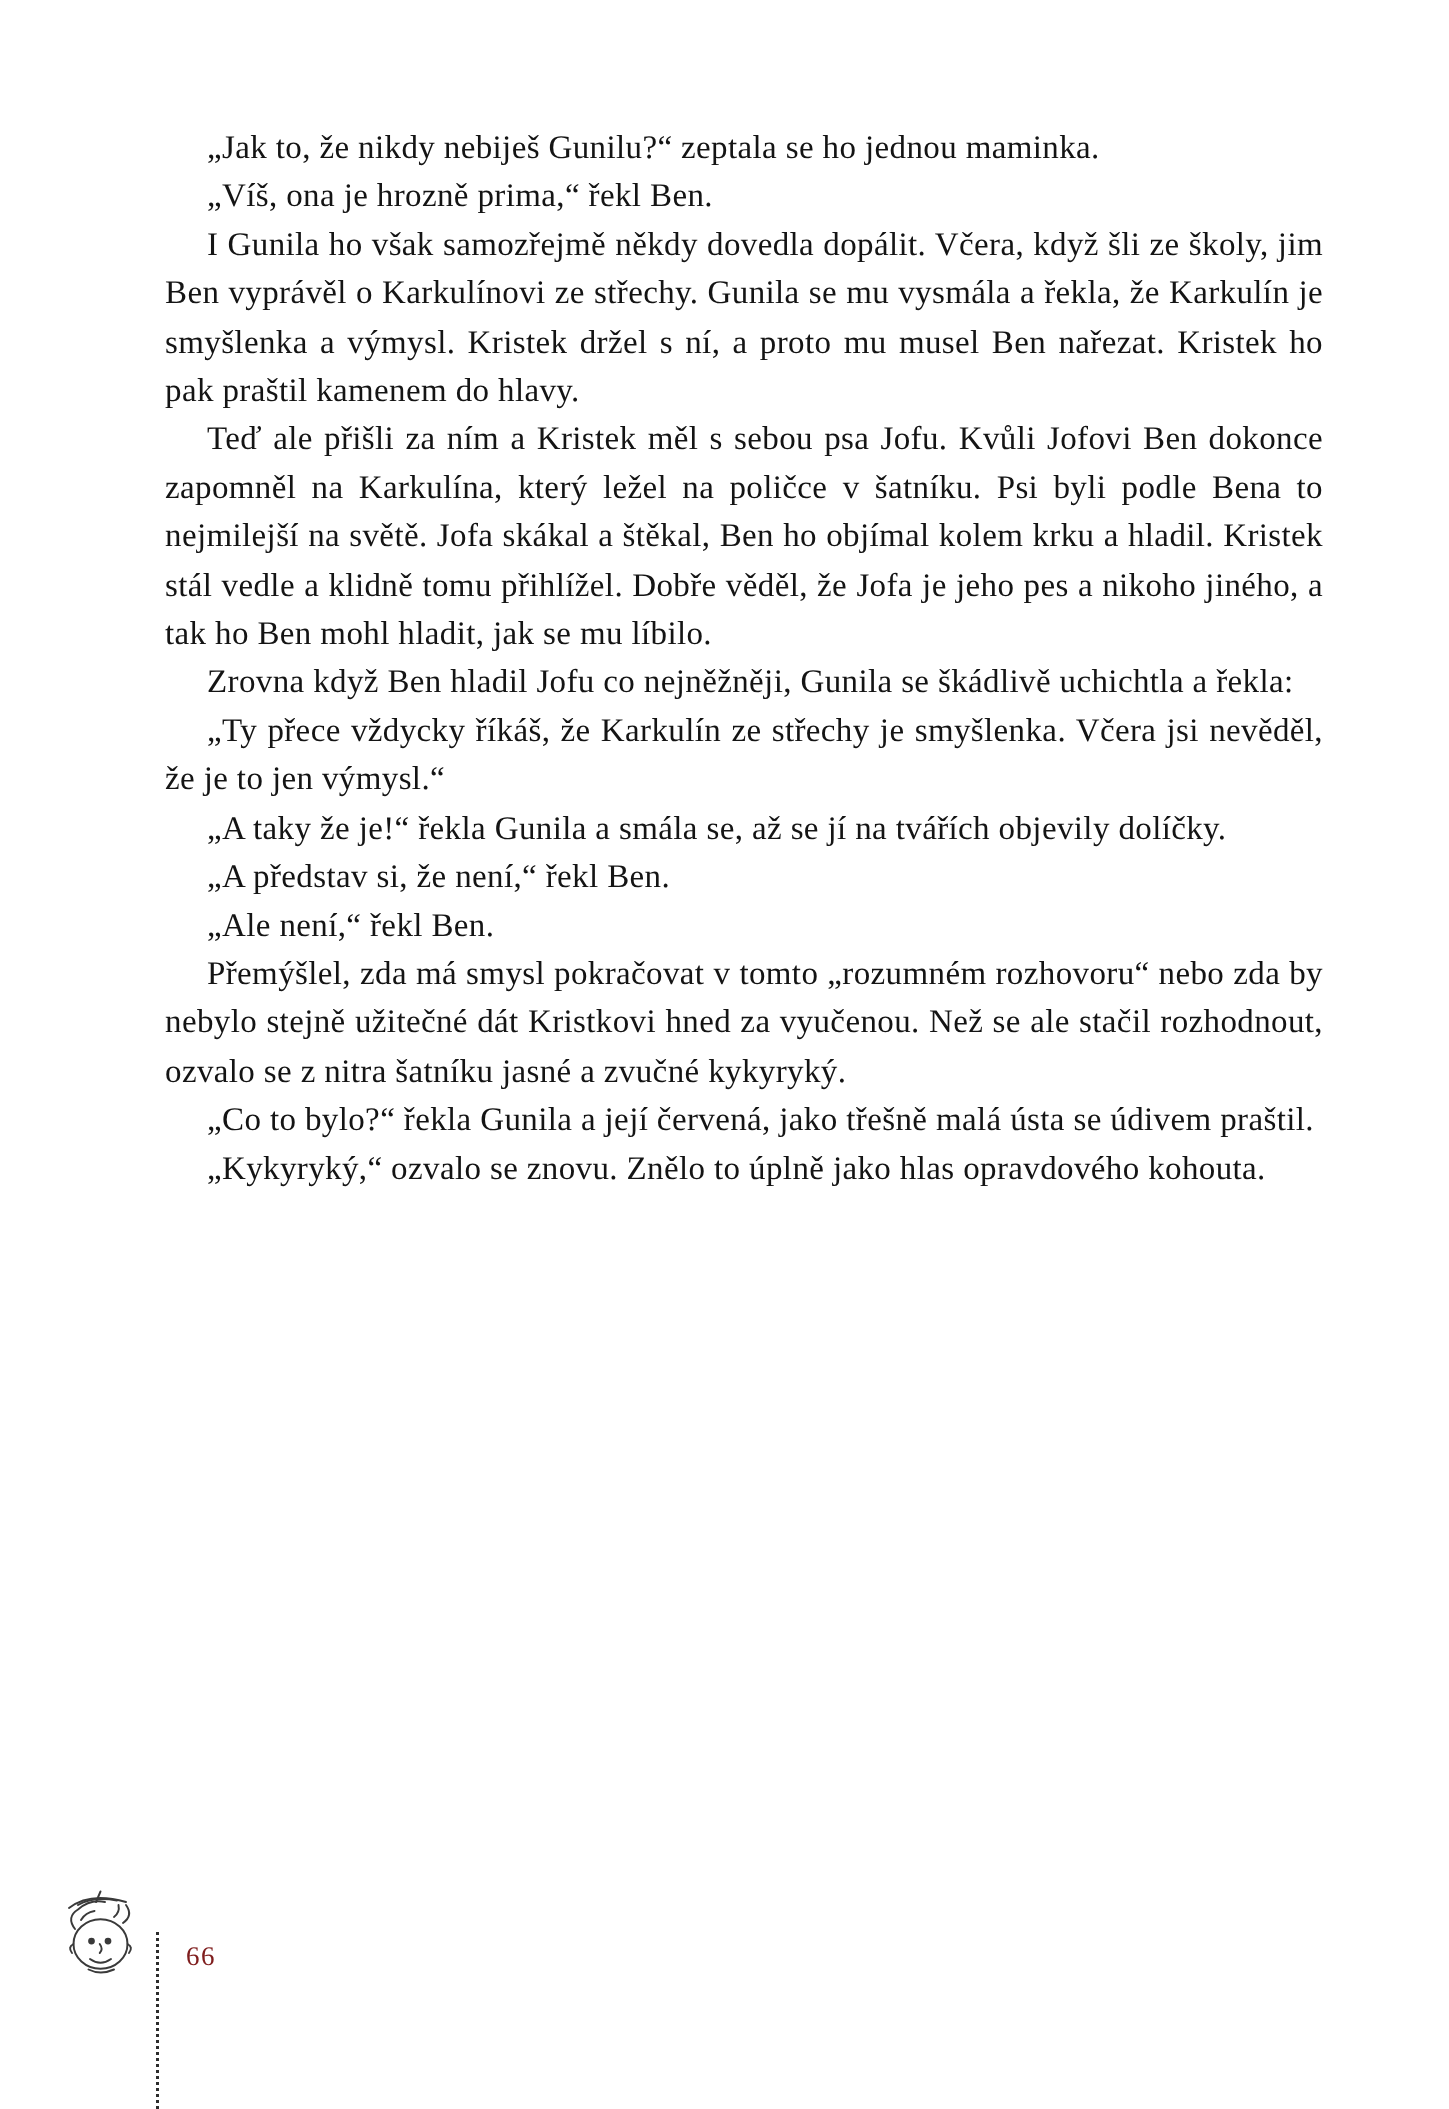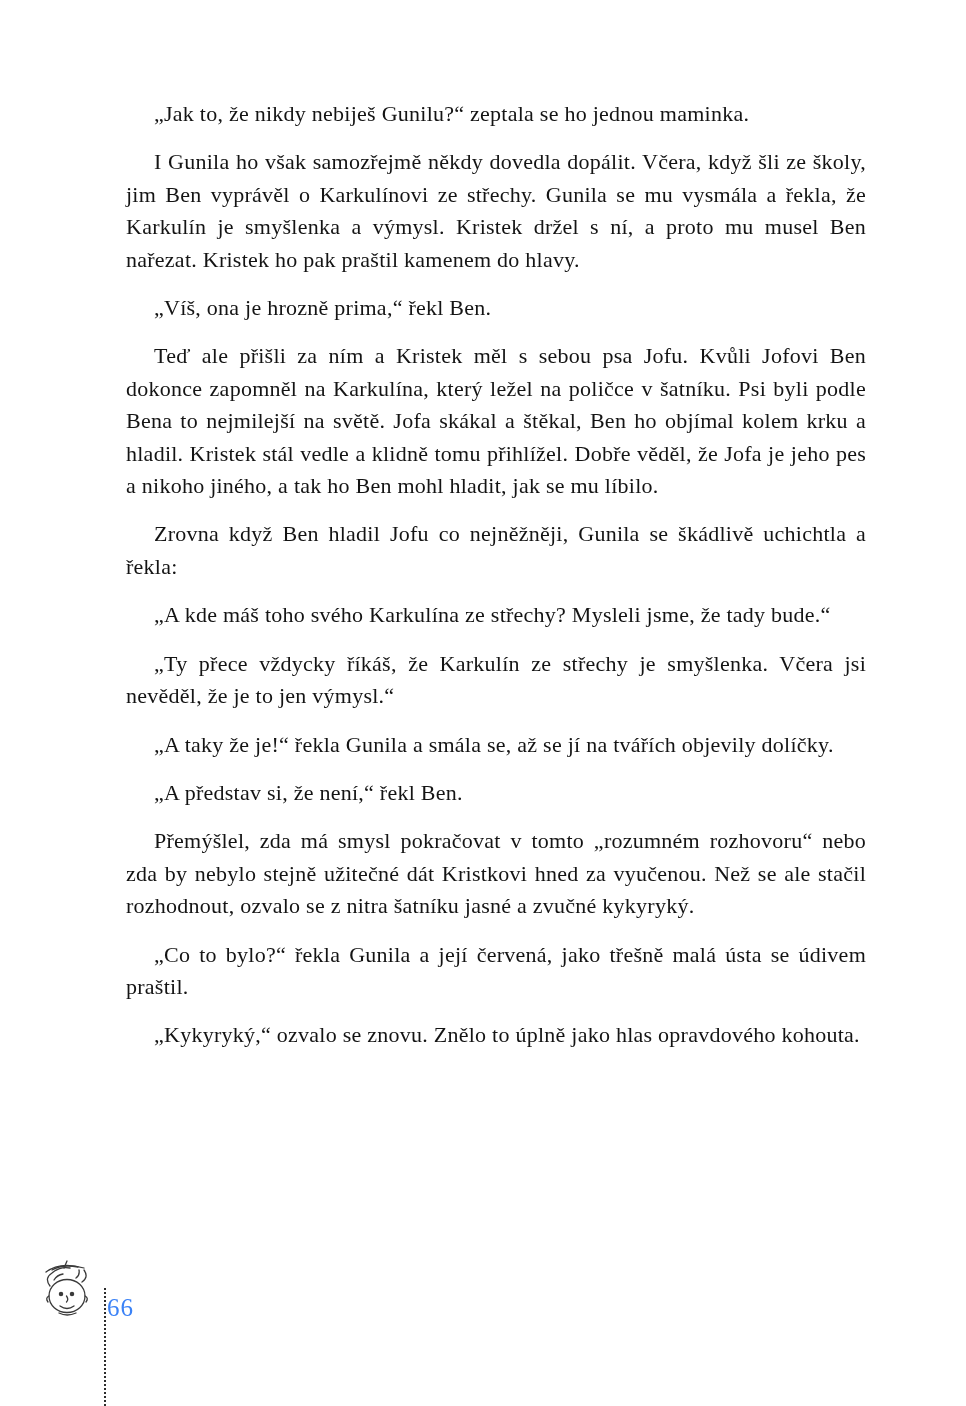--- a/index.html
+++ b/index.html
@@ -24,21 +24,21 @@
     top: 82px;
     width: 772px;
     font-size: 22px;
     line-height: 32.4px;
     text-align: justify;
     letter-spacing: 0.25px;
   }
 
   .text-block p {
     text-indent: 28px;
-    margin: 16px;
+    margin: 0;
   }
 
   .doodle {
     position: absolute;
     left: 34px;
     top: 1256px;
     width: 70px;
     height: 70px;
   }
 
@@ -46,43 +46,43 @@
     position: absolute;
     left: 104px;
     top: 1288px;
     height: 118px;
     width: 0;
     border-left: 2px dotted #2c2c2c;
   }
 
   .page-number {
     position: absolute;
-    left: 107px;
+    left: 124px;
     top: 1294px;
-    font-size: 25px;
+    font-size: 18px;
     letter-spacing: 1px;
-    color: #3b82f6;
+    color: #7f1d1d;
     font-family: "Liberation Serif", "DejaVu Serif", serif;
   }
 </style>
 </head>
 <body>
 
 <div class="book-page">
 
   <div class="text-block">
     <p>„Jak to, že nikdy nebiješ Gunilu?“ zeptala se ho jednou maminka.</p>
+    <p>„Víš, ona je hrozně prima,“ řekl Ben.</p>
     <p>I Gunila ho však samozřejmě někdy dovedla dopálit. Včera, když šli ze školy, jim Ben vyprávěl o Karkulínovi ze střechy. Gunila se mu vysmála a řekla, že Karkulín je smyšlenka a výmysl. Kristek držel s ní, a proto mu musel Ben nařezat. Kristek ho pak praštil kamenem do hlavy.</p>
-    <p>„Víš, ona je hrozně prima,“ řekl Ben.</p>
     <p>Teď ale přišli za ním a Kristek měl s sebou psa Jofu. Kvůli Jofovi Ben dokonce zapomněl na Karkulína, který ležel na poličce v šatníku. Psi byli podle Bena to nejmilejší na světě. Jofa skákal a štěkal, Ben ho objímal kolem krku a hladil. Kristek stál vedle a klidně tomu přihlížel. Dobře věděl, že Jofa je jeho pes a nikoho jiného, a tak ho Ben mohl hladit, jak se mu líbilo.</p>
     <p>Zrovna když Ben hladil Jofu co nejněžněji, Gunila se škádlivě uchichtla a řekla:</p>
-    <p>„A kde máš toho svého Karkulína ze střechy? Mysleli jsme, že tady bude.“</p>
     <p>„Ty přece vždycky říkáš, že Karkulín ze střechy je smyšlenka. Včera jsi nevěděl, že je to jen výmysl.“</p>
     <p>„A taky že je!“ řekla Gunila a smála se, až se jí na tvářích objevily dolíčky.</p>
     <p>„A představ si, že není,“ řekl Ben.</p>
+    <p>„Ale není,“ řekl Ben.</p>
     <p>Přemýšlel, zda má smysl pokračovat v tomto „rozumném rozhovoru“ nebo zda by nebylo stejně užitečné dát Kristkovi hned za vyučenou. Než se ale stačil rozhodnout, ozvalo se z nitra šatníku jasné a zvučné kykyryký.</p>
     <p>„Co to bylo?“ řekla Gunila a její červená, jako třešně malá ústa se údivem praštil.</p>
     <p>„Kykyryký,“ ozvalo se znovu. Znělo to úplně jako hlas opravdového kohouta.</p>
   </div>
 
   <div class="doodle">
     <svg viewBox="0 0 70 70" width="70" height="70" aria-hidden="true">
       <g fill="none" stroke="#3a3a3a" stroke-width="1.3" stroke-linecap="round" stroke-linejoin="round">
 
         <path d="M12 16 q14 -11 38 -4"></path>

